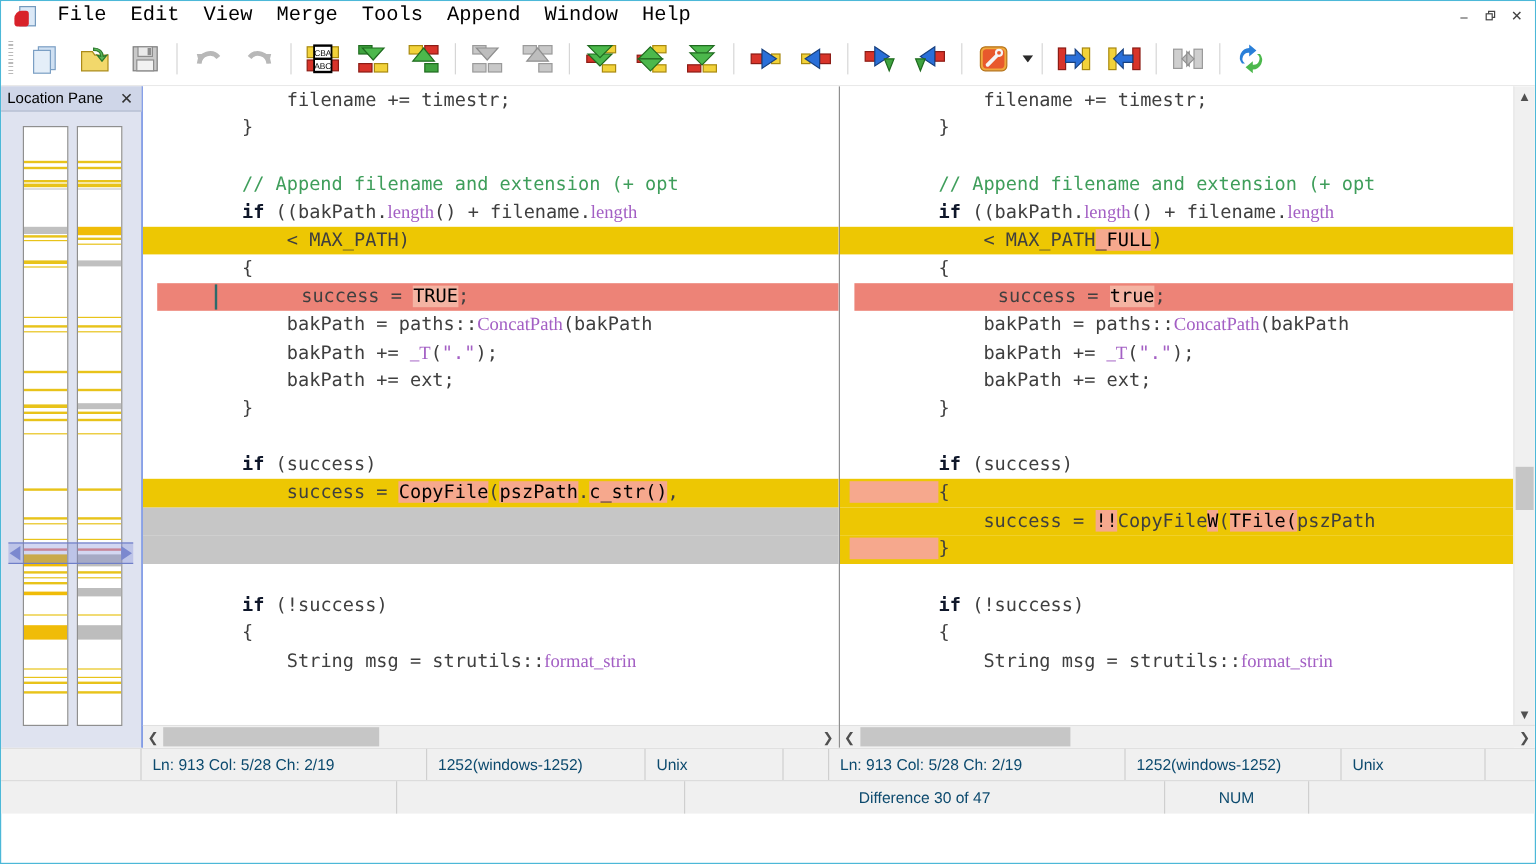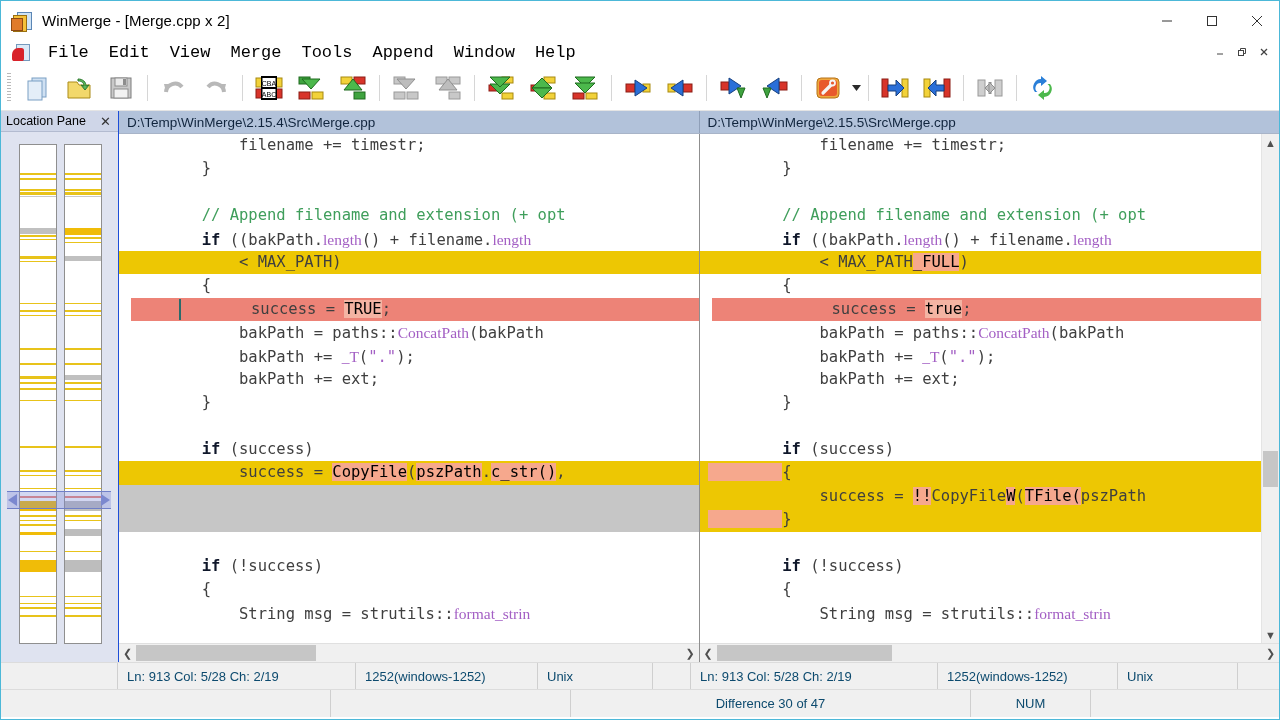--- a/index.html
+++ b/index.html
@@ -113,46 +113,20 @@
   .sb{display:flex;align-items:center;font-size:13px;color:#0c4a6e;padding-left:9px;
       border-right:1px solid #cfcfcf;box-sizing:border-box;white-space:nowrap;overflow:hidden;}
   .appstatus{height:27px;display:flex;background:#f0f0f0;border-top:1px solid #dcdcdc;
              align-items:center;position:relative;}
 </style>
 </head>
 <body>
 
 <div class="app">
 
-  <div class="titlebar">
-    <div class="title-icon">
-      <div class="pg"></div>
-        <div class="pg2"></div>
-        <div class="pg3"></div>
-    </div>
-    <div class="title-text">WinMerge - [Merge.cpp x 2]</div>
-    <div class="wincontrols">
-      <div class="wc">
-        <svg width="12" height="12" viewBox="0 0 12 12">
-            <line x1="1" y1="6" x2="11" y2="6" stroke="#333" stroke-width="1"></line>
-          </svg>
-      </div>
-      <div class="wc">
-        <svg width="12" height="12" viewBox="0 0 12 12">
-            <rect x="1.5" y="1.5" width="9" height="9" fill="none" stroke="#333" stroke-width="1"></rect>
-          </svg>
-      </div>
-      <div class="wc close">
-        <svg width="12" height="12" viewBox="0 0 12 12">
-            <line x1="1" y1="1" x2="11" y2="11" stroke="#333" stroke-width="1"></line>
-            <line x1="11" y1="1" x2="1" y2="11" stroke="#333" stroke-width="1"></line>
-          </svg>
-      </div>
-    </div>
-  </div>
 
   <div class="menubar">
     <div class="mdi-icon">
         <div class="d1"></div>
         <div class="d2"></div>
       </div>
     <div class="menu-item">File</div>
     <div class="menu-item">Edit</div>
     <div class="menu-item">View</div>
     <div class="menu-item">Merge</div>
@@ -467,24 +441,20 @@
             <div class="band" style="top: 450.571px; height: 1.77857px; background: rgb(232, 195, 26);"></div>
             <div class="band" style="top: 457.686px; height: 1.77857px; background: rgb(232, 195, 26);"></div>
             <div class="band" style="top: 462.429px; height: 1.77857px; background: rgb(232, 195, 26);"></div>
             <div class="band" style="top: 469.543px; height: 2.37143px; background: rgb(232, 195, 26);"></div>
           </div>
         <div class="viewbox" id="loc-view" style="top: 358.821px;"></div>
       </div>
     </div>
 
     <div class="panes">
-      <div class="pathrow">
-        <div class="pathhdr">D:\Temp\WinMerge\2.15.4\Src\Merge.cpp</div>
-        <div class="pathhdr right">D:\Temp\WinMerge\2.15.5\Src\Merge.cpp</div>
-      </div>
 
       <div class="editrow">
 
         <div class="editcol">
           <div class="codewrap">
             <div class="code" id="code-left"><div class="ln">            <span class="pl">filename += timestr;</span></div><div class="ln">        <span class="pl">}</span></div><div class="ln">&nbsp;</div><div class="ln">        <span class="cm">// Append filename and extension (+ opt</span></div><div class="ln">        <span class="kw">if</span><span class="pl"> ((bakPath.</span><span class="fn">length</span><span class="pl">() + filename.</span><span class="fn">length</span></div><div class="ln yel">            <span class="pl">&lt; MAX_PATH)</span></div><div class="ln">        <span class="pl">{</span></div><div class="ln sal">            <span class="pl">success = </span><span class="wd-l">TRUE</span><span class="pl">;</span><span class="caret"></span></div><div class="ln">            <span class="pl">bakPath = paths::</span><span class="fn">ConcatPath</span><span class="pl">(bakPath</span></div><div class="ln">            <span class="pl">bakPath += </span><span class="fn">_T</span><span class="pl">(</span><span class="st">"."</span><span class="pl">);</span></div><div class="ln">            <span class="pl">bakPath += ext;</span></div><div class="ln">        <span class="pl">}</span></div><div class="ln">&nbsp;</div><div class="ln">        <span class="kw">if</span><span class="pl"> (success)</span></div><div class="ln yel">            <span class="pl">success = </span><span class="wd">CopyFile</span><span class="pl">(</span><span class="wd">pszPath</span><span class="pl">.</span><span class="wd">c_str()</span><span class="pl">,</span></div><div class="ln gry">&nbsp;</div><div class="ln gry">&nbsp;</div><div class="ln">&nbsp;</div><div class="ln">        <span class="kw">if</span><span class="pl"> (!success)</span></div><div class="ln">        <span class="pl">{</span></div><div class="ln">            <span class="pl">String msg = strutils::</span><span class="fn">format_strin</span></div></div>
           </div>
           <div class="hsb">
             <div class="arrow">❮</div>
             <div class="track">

